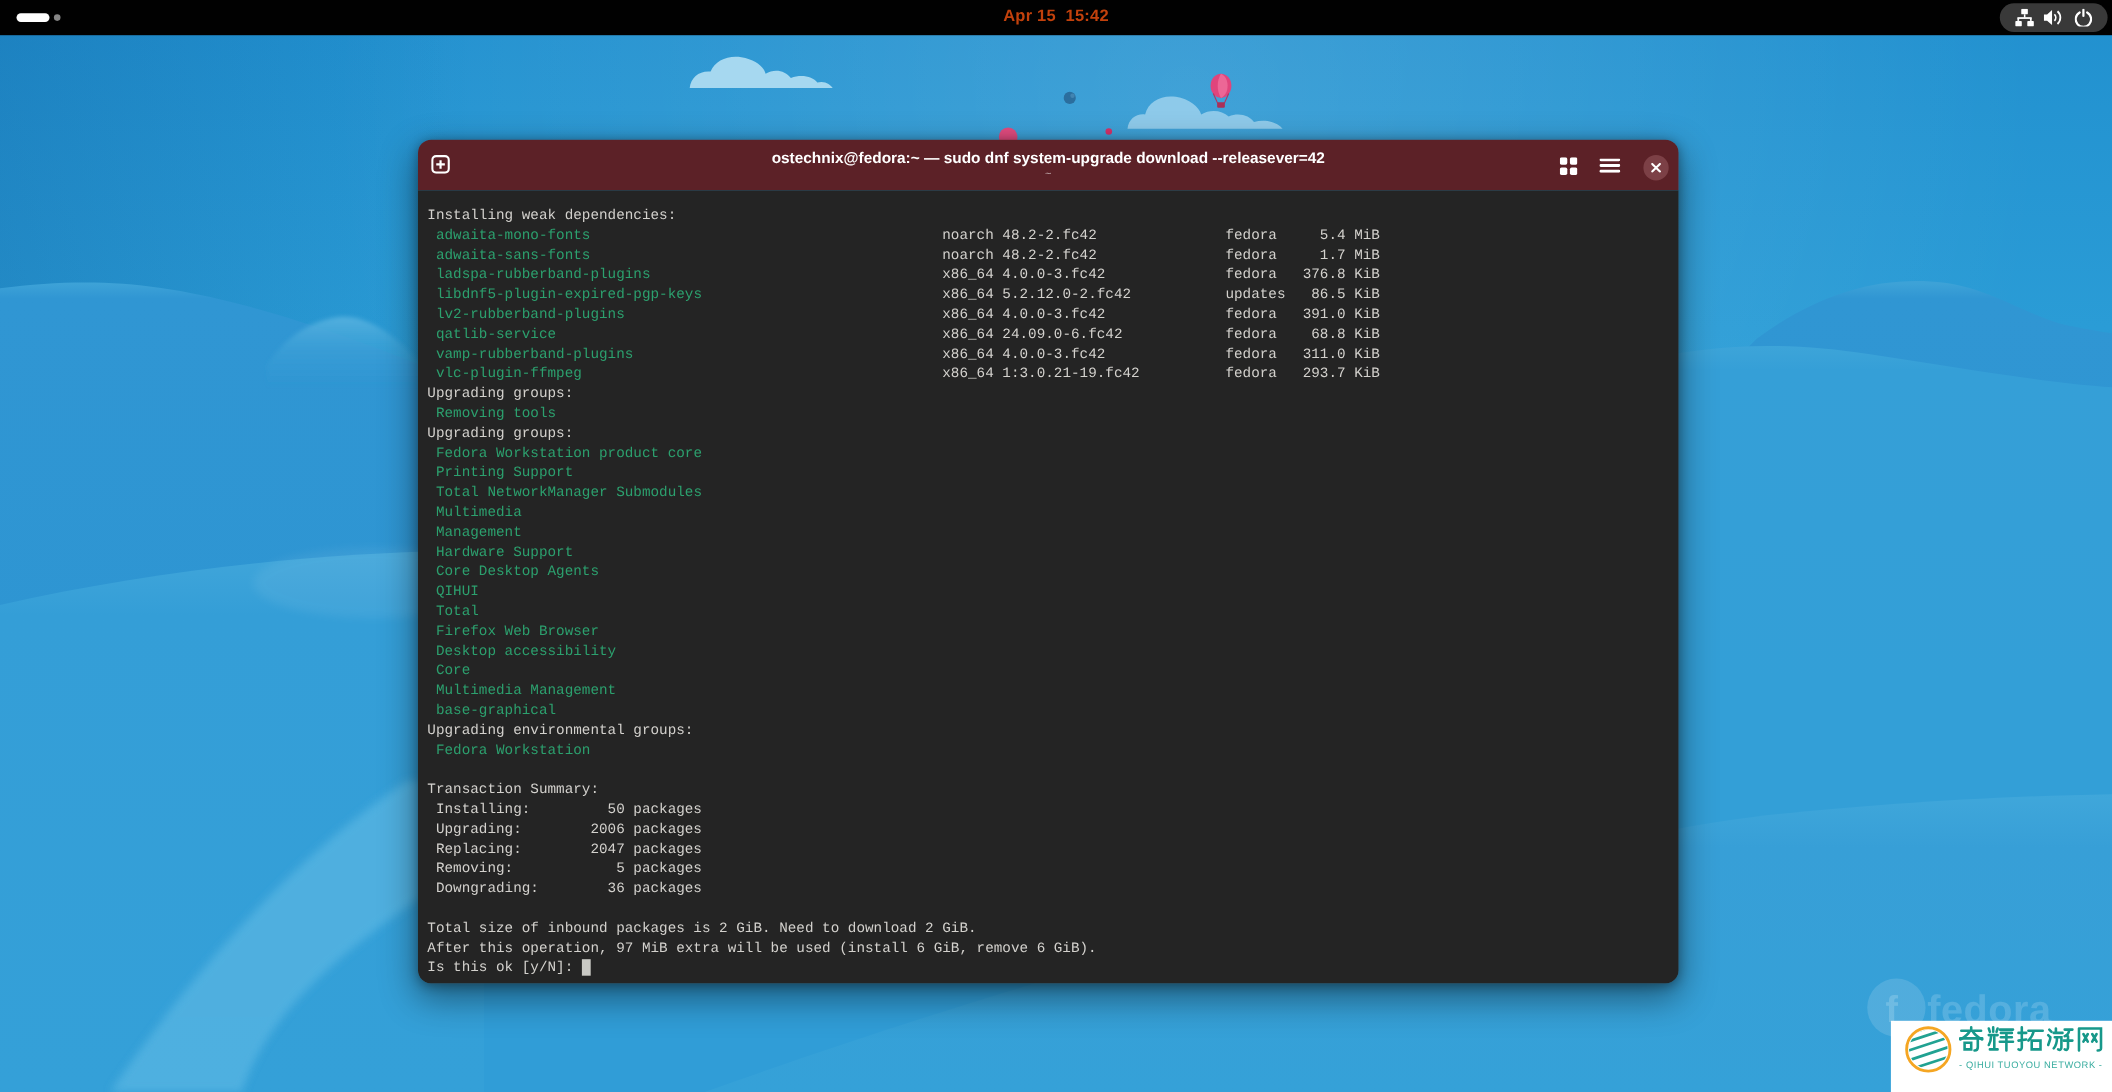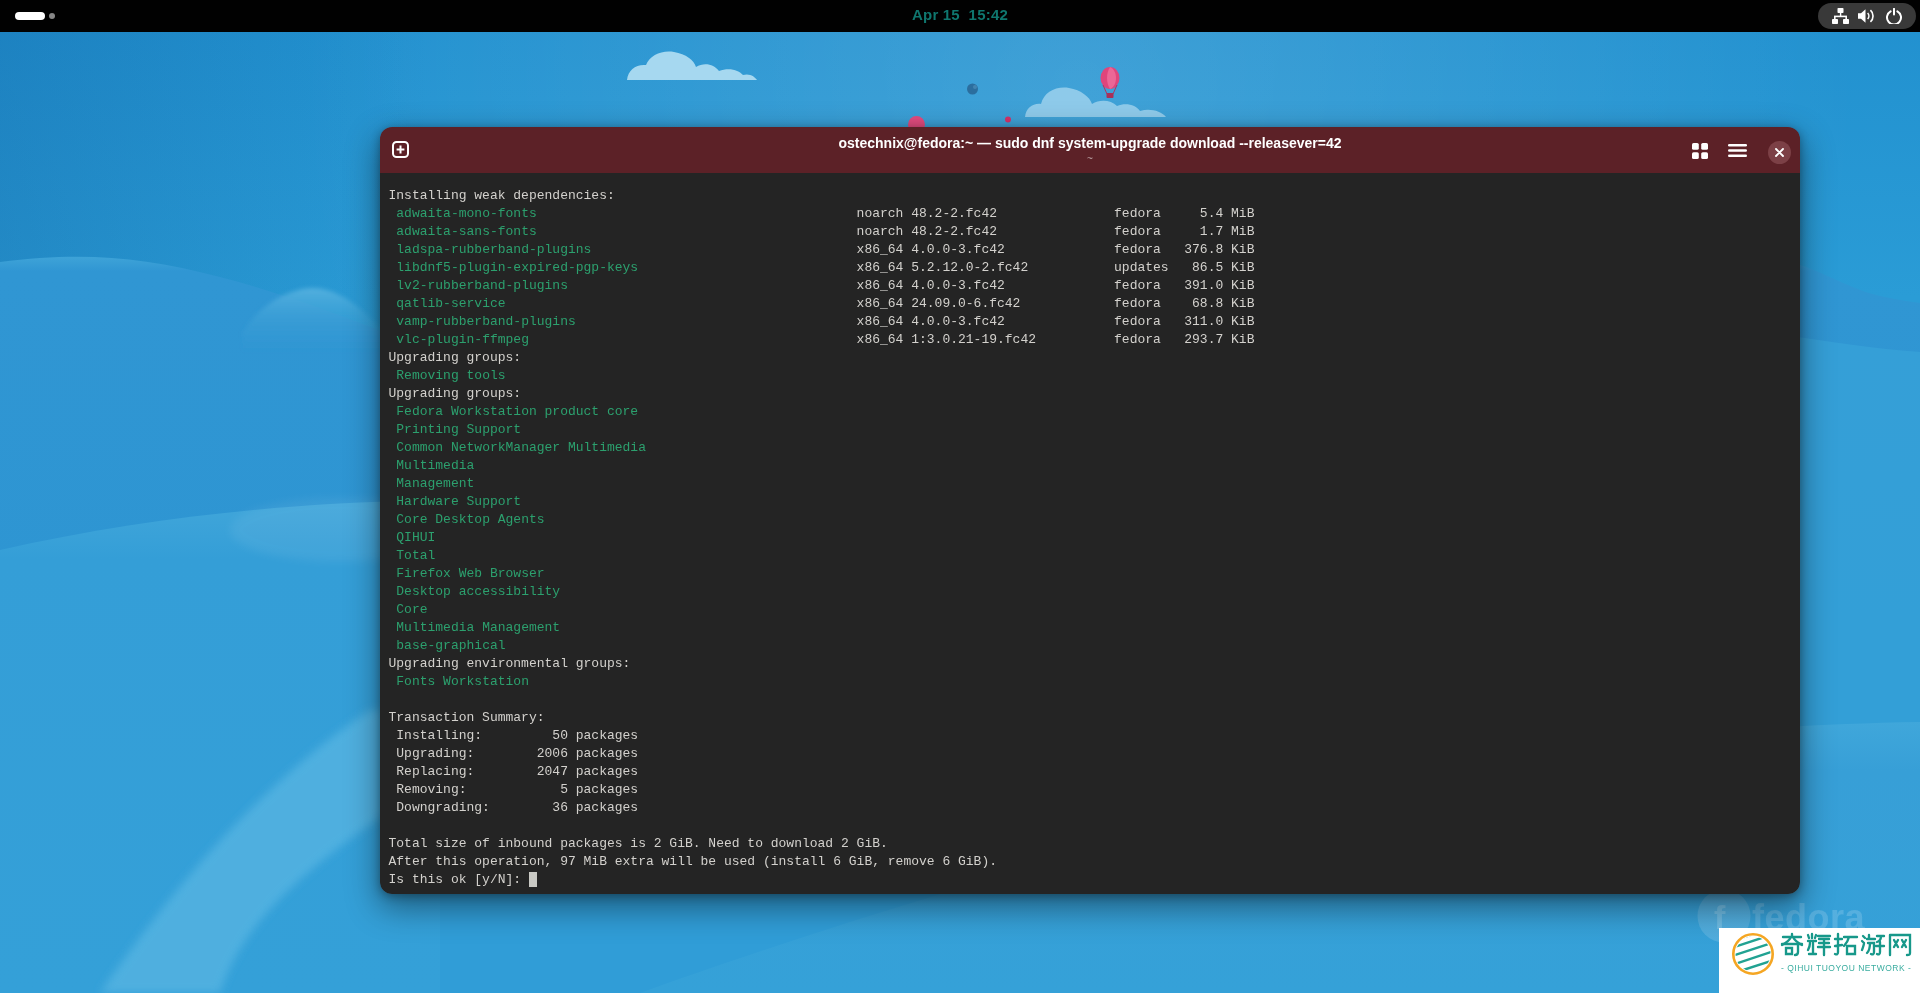--- a/index.html
+++ b/index.html
@@ -1,23 +1,23 @@
 <!DOCTYPE html>
 <html><head><meta charset="utf-8">
 <style>
 *{margin:0;padding:0;box-sizing:border-box}
 html,body{width:1920px;height:993px;overflow:hidden;background:#2394d2;font-family:"Liberation Sans",sans-serif}
 #wall{position:absolute;left:0;top:0}
 #topbar{position:absolute;left:0;top:0;width:1920px;height:32px;background:#010101;z-index:5}
 #pill{position:absolute;left:15px;top:12px;width:30px;height:8px;border-radius:4px;background:#fff}
 #dot{position:absolute;left:49px;top:13px;width:6px;height:6px;border-radius:3px;background:#868686}
-#clock{position:absolute;left:0;top:-1px;width:100%;text-align:center;line-height:32px;color:#0f766e;font-size:15px;font-weight:bold;letter-spacing:.2px}
+#clock{position:absolute;left:0;top:-1px;width:100%;text-align:center;line-height:32px;color:#c2410c;font-size:15px;font-weight:bold;letter-spacing:.2px}
 #tray{position:absolute;right:4px;top:3px;width:98px;height:26px;border-radius:13px;background:#393939}
 #tray svg{position:absolute;top:5px}
-#win{position:absolute;left:380px;top:127px;width:1420px;height:767px;border-radius:12px;
+#win{position:absolute;left:380px;top:127px;width:1146px;height:767px;border-radius:12px;
  box-shadow:0 12px 32px 2px rgba(0,0,0,.42),0 2px 10px rgba(0,0,0,.32);z-index:4}
 #tbar{position:absolute;left:0;top:0;width:100%;height:46px;background:#5c2127;border-radius:12px 12px 0 0}
 #tbody{position:absolute;left:0;top:46px;width:100%;height:721px;background:#242424;border-radius:0 0 12px 12px}
 #title{position:absolute;left:0;top:7.5px;width:100%;text-align:center;color:#fff;font-size:14px;font-weight:bold}
 #subtitle{position:absolute;left:0;top:26px;width:100%;text-align:center;color:rgba(255,255,255,.55);font-size:10px}
 #closebtn{position:absolute;right:9px;top:14px;width:23px;height:23px;border-radius:50%;background:#7c4046;z-index:6}
 #term{position:absolute;left:8.5px;top:60px;font-family:"Liberation Mono",monospace;font-size:13px;line-height:18px;
  color:#d3d1cd;white-space:pre}
 #term .g{color:#2ca06e}
 #term .cur{background:#c9c9c4}
@@ -178,34 +178,34 @@
  <span class="g">libdnf5-plugin-expired-pgp-keys</span>                            x86_64 5.2.12.0-2.fc42           updates   86.5 KiB
  <span class="g">lv2-rubberband-plugins</span>                                     x86_64 4.0.0-3.fc42              fedora   391.0 KiB
  <span class="g">qatlib-service</span>                                             x86_64 24.09.0-6.fc42            fedora    68.8 KiB
  <span class="g">vamp-rubberband-plugins</span>                                    x86_64 4.0.0-3.fc42              fedora   311.0 KiB
  <span class="g">vlc-plugin-ffmpeg</span>                                          x86_64 1:3.0.21-19.fc42          fedora   293.7 KiB
 Upgrading groups:
  <span class="g">Removing tools</span>
 Upgrading groups:
  <span class="g">Fedora Workstation product core</span>
  <span class="g">Printing Support</span>
- <span class="g">Common NetworkManager Multimedia</span>
+ <span class="g">Total NetworkManager Submodules</span>
  <span class="g">Multimedia</span>
  <span class="g">Management</span>
  <span class="g">Hardware Support</span>
  <span class="g">Core Desktop Agents</span>
  <span class="g">QIHUI</span>
  <span class="g">Total</span>
  <span class="g">Firefox Web Browser</span>
  <span class="g">Desktop accessibility</span>
  <span class="g">Core</span>
  <span class="g">Multimedia Management</span>
  <span class="g">base-graphical</span>
 Upgrading environmental groups:
- <span class="g">Fonts Workstation</span>
+ <span class="g">Fedora Workstation</span>
 
 Transaction Summary:
  Installing:         50 packages
  Upgrading:        2006 packages
  Replacing:        2047 packages
  Removing:            5 packages
  Downgrading:        36 packages
 
 Total size of inbound packages is 2 GiB. Need to download 2 GiB.
 After this operation, 97 MiB extra will be used (install 6 GiB, remove 6 GiB).

